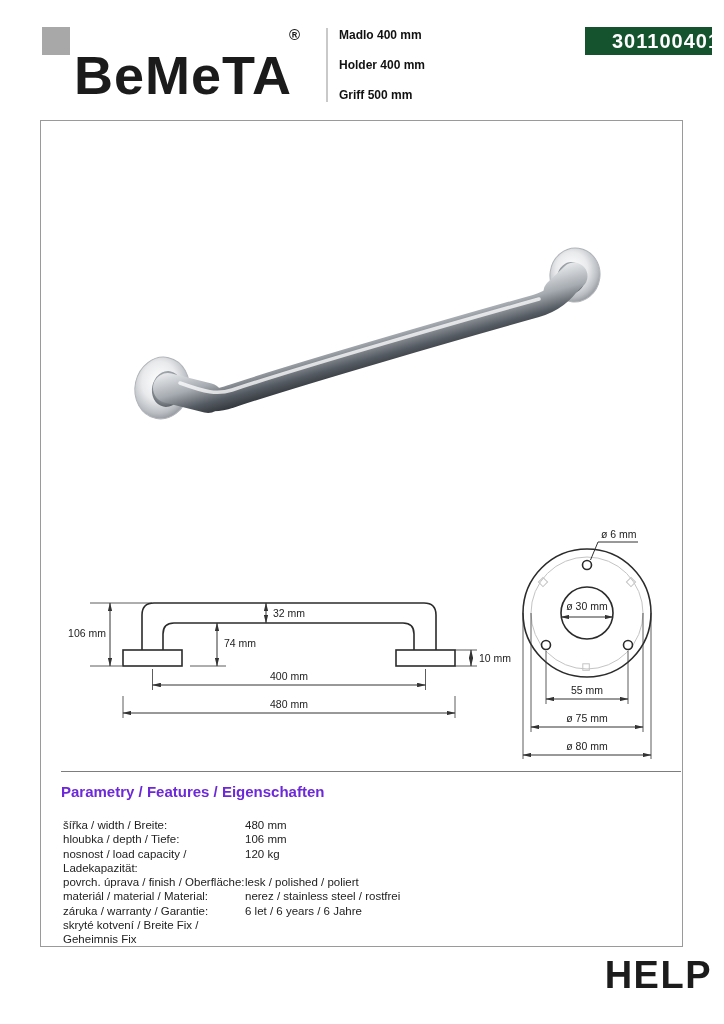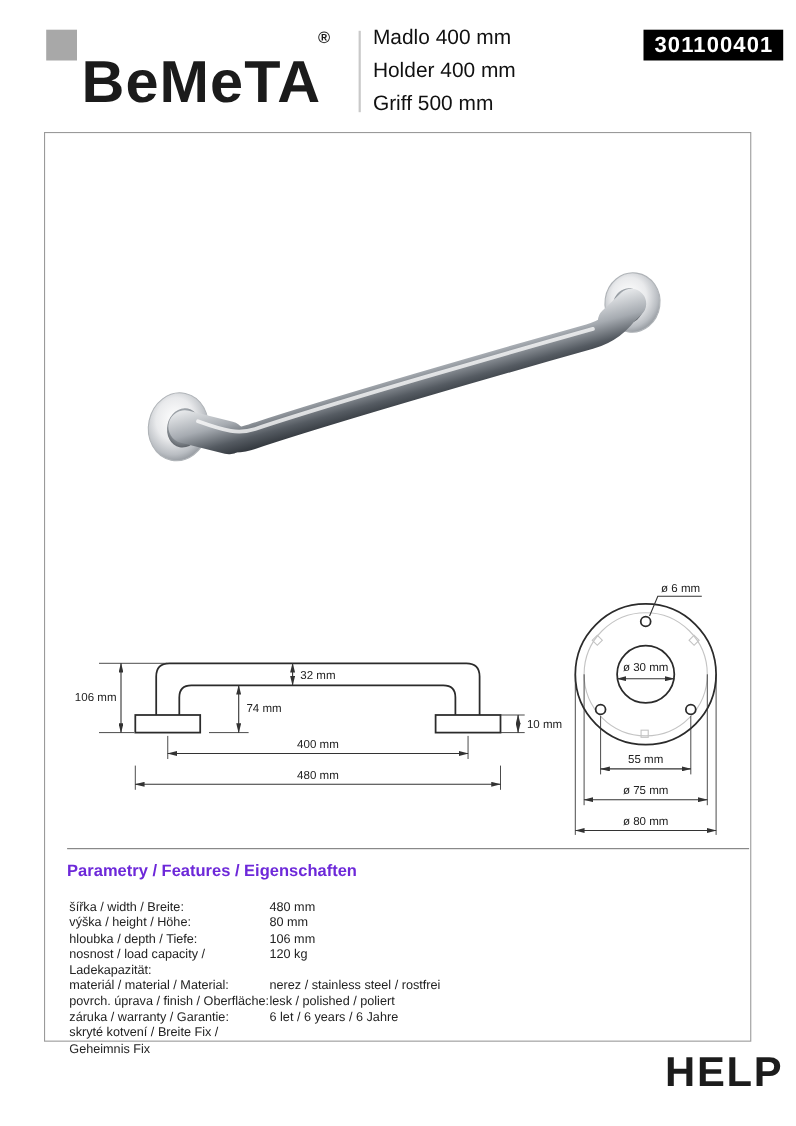--- a/index.html
+++ b/index.html
@@ -9,24 +9,24 @@
   }
   
   .logo-square{position:absolute;left:42px;top:27px;width:28px;height:28px;background:#a8a8a8;}
   .logo-text{
     position:absolute;left:74px;top:10px;font-size:54px;font-weight:700;
     letter-spacing:1px;color:#1b1b1b;line-height:1;margin-top:38px;
   }
   .logo-reg{position:absolute;left:289px;top:26px;font-size:15px;font-weight:700;color:#1b1b1b;}
   .header-divider{position:absolute;left:326px;top:28px;width:2px;height:74px;background:#c9c9c9;}
   .titles{position:absolute;left:339px;top:20px;}
-  .title-line{font-size:19px;font-weight:400;line-height:30px;color:#111;white-space:nowrap;}
+  .title-line{font-size:12px;font-weight:700;line-height:30px;color:#111;white-space:nowrap;}
   .code-box{
-    position:absolute;left:585px;top:27px;width:127px;height:28px;background:#000000;
-    display:flex;align-items:center;box-sizing:border-box;padding-left:10px;
+    position:absolute;left:585px;top:27px;width:127px;height:28px;background:#14532d;
+    display:flex;align-items:center;box-sizing:border-box;padding-left:27px;
   }
   .code-box span{color:#ffffff;font-size:20px;font-weight:700;letter-spacing:1px;}
   
   .content-box{
     position:absolute;left:40px;top:120px;width:641px;height:825px;
     border:1px solid #9a9a9a;box-sizing:content-box;
   }
   .photo-svg{position:absolute;left:39px;top:19px;}
   .side-svg{position:absolute;left:19px;top:449px;}
   .flange-svg{position:absolute;left:464px;top:399px;}
@@ -208,40 +208,36 @@
     <div class="section-divider"></div>
 
     <h2 class="params-heading">Parametry / Features / Eigenschaften</h2>
 
     <div class="params">
       <div class="param-row">
         <span class="param-label">šířka / width / Breite:</span>
         <span class="param-value">480 mm</span>
       </div>
       <div class="param-row">
-        <span class="param-label">výška / height / Höhe:</span>
-        <span class="param-value">80 mm</span>
-      </div>
-      <div class="param-row">
         <span class="param-label">hloubka / depth / Tiefe:</span>
         <span class="param-value">106 mm</span>
       </div>
       <div class="param-row">
         <span class="param-label">nosnost / load capacity / Ladekapazität:</span>
         <span class="param-value">120 kg</span>
       </div>
       <div class="param-row">
+        <span class="param-label">povrch. úprava / finish / Oberfläche:</span>
+        <span class="param-value">lesk / polished / poliert</span>
+      </div>
+      <div class="param-row">
         <span class="param-label">materiál / material / Material:</span>
         <span class="param-value">nerez / stainless steel / rostfrei</span>
       </div>
       <div class="param-row">
-        <span class="param-label">povrch. úprava / finish / Oberfläche:</span>
-        <span class="param-value">lesk / polished / poliert</span>
-      </div>
-      <div class="param-row">
         <span class="param-label">záruka / warranty / Garantie:</span>
         <span class="param-value">6 let / 6 years / 6 Jahre</span>
       </div>
       <div class="param-row">
         <span class="param-label">skryté kotvení / Breite Fix / Geheimnis Fix</span>
         <span class="param-value"></span>
       </div>
     </div>
   </div>
 

